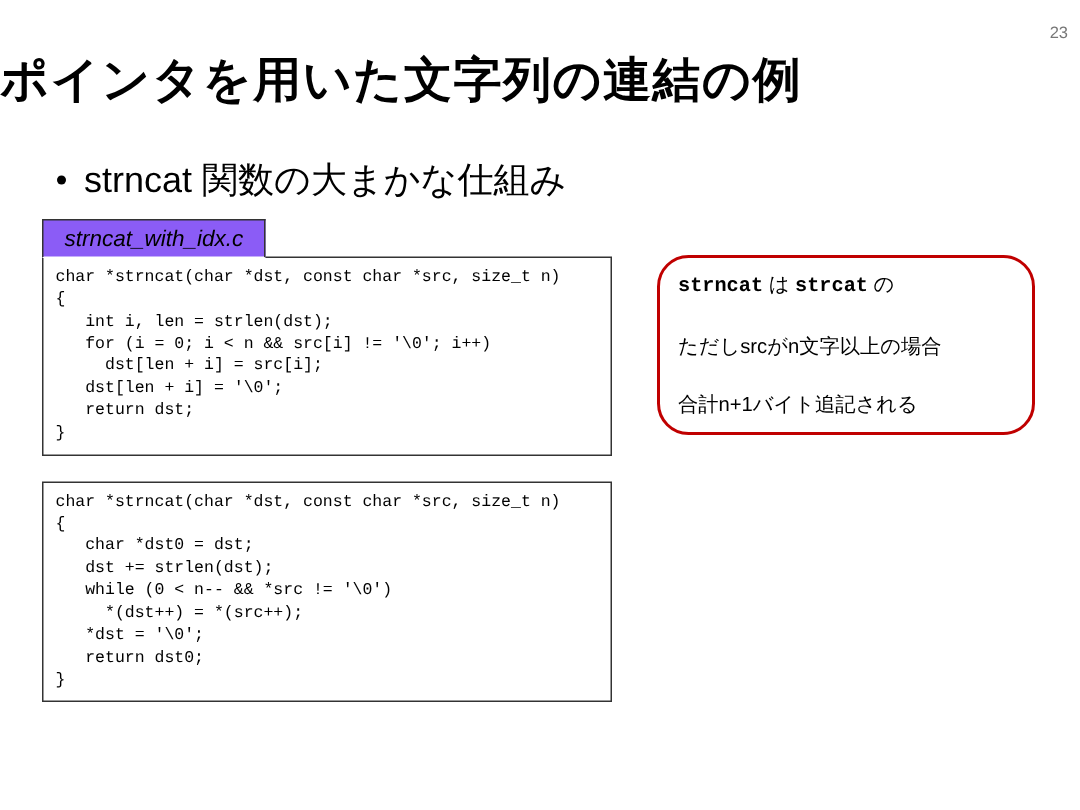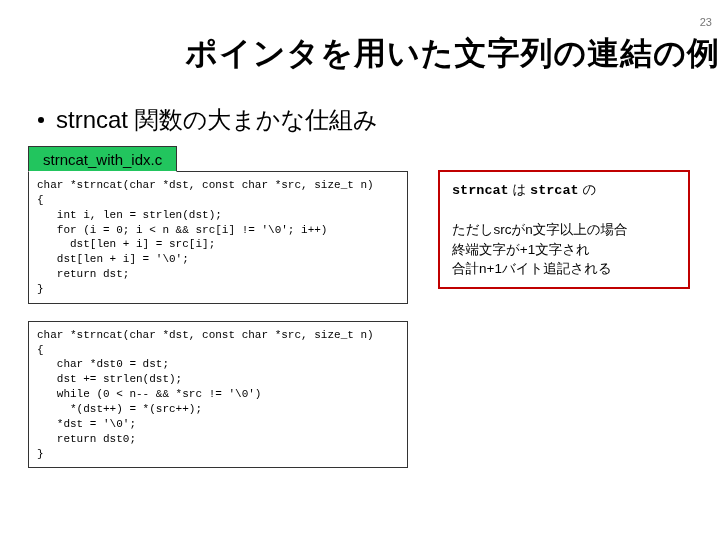--- a/index.html
+++ b/index.html
@@ -12,21 +12,21 @@
     overflow: hidden;
   }
   .page-num {
     position: absolute;
     top: 16px;
     right: 8px;
     font-size: 11px;
     color: #777;
   }
   .title {
-    text-align: right;
+    text-align: left;
     font-size: 32px;
     font-weight: bold;
     margin-top: 32px;
     letter-spacing: 1px;
   }
   .subtitle {
     font-size: 24px;
     margin: 28px 0 10px 38px;
   }
   .bullet-dot {
@@ -44,43 +44,44 @@
     position: relative;
   }
   .filename-tab {
     display: inline-block;
     border: 1px solid #333;
     border-bottom: 1px solid #fff;
     padding: 4px 14px 3px 14px;
     font-size: 15px;
     position: relative;
     z-index: 2;
-    background: #22c55e;
+    background: #8b5cf6;
     margin-left: 0;
+    font-style: italic;
   }
   .code-box {
     border: 1px solid #333;
     width: 380px;
     margin-top: -1px;
     padding: 6px 8px 6px 8px;
     font-family: "Courier New", Consolas, monospace;
     font-size: 11px;
     font-weight: normal;
     line-height: 1.35;
     white-space: pre;
     position: relative;
     z-index: 1;
   }
   .note-box {
     position: absolute;
     top: 170px;
     left: 438px;
     width: 252px;
     border: 2.5px solid #c00000;
-    border-radius: 0;
+    border-radius: 21px;
     padding: 8px 10px 8px 12px;
     font-size: 13.5px;
     line-height: 1.45;
   }
   .note-hl {
     font-family: "Courier New", Consolas, monospace;
     font-weight: bold;
   }
 </style>
 </head>
@@ -115,15 +116,15 @@
      *(dst++) = *(src++);
    *dst = '\0';
    return dst0;
 }</div>
 </div>
 
 <div class="note-box">
   <span class="note-hl">strncat</span><span> は </span><span class="note-hl">strcat</span><span> の</span><br>
   <br>
   <span>ただしsrcがn文字以上の場合</span><br>
-  <span>終端文字が+1文字され</span><br>
+  <br>
   <span>合計n+1バイト追記される</span>
 </div>
 
 </body></html>

